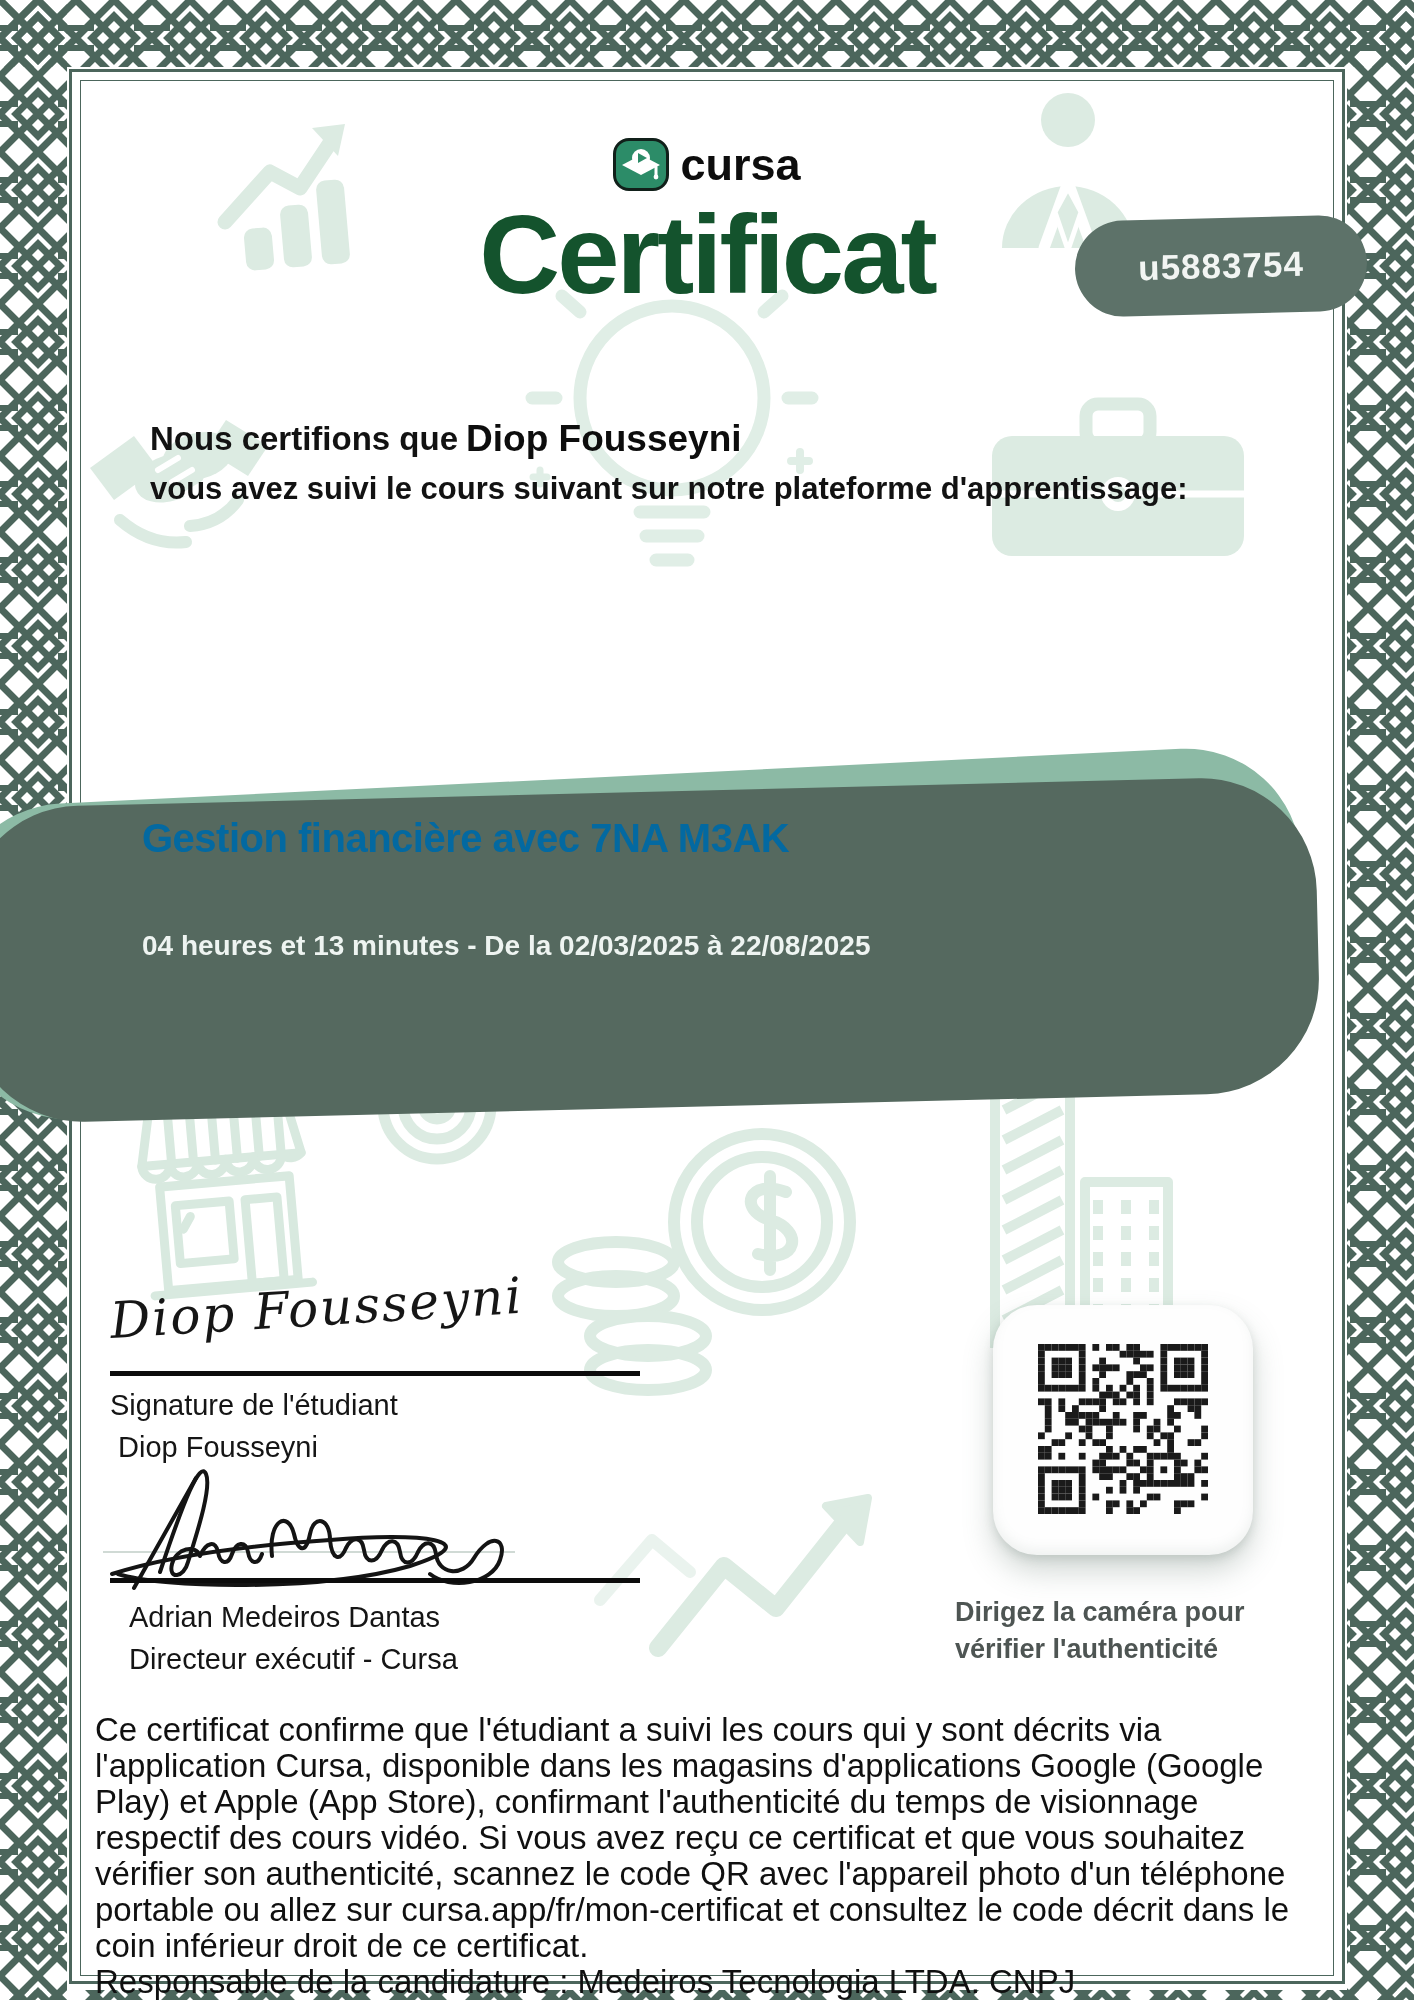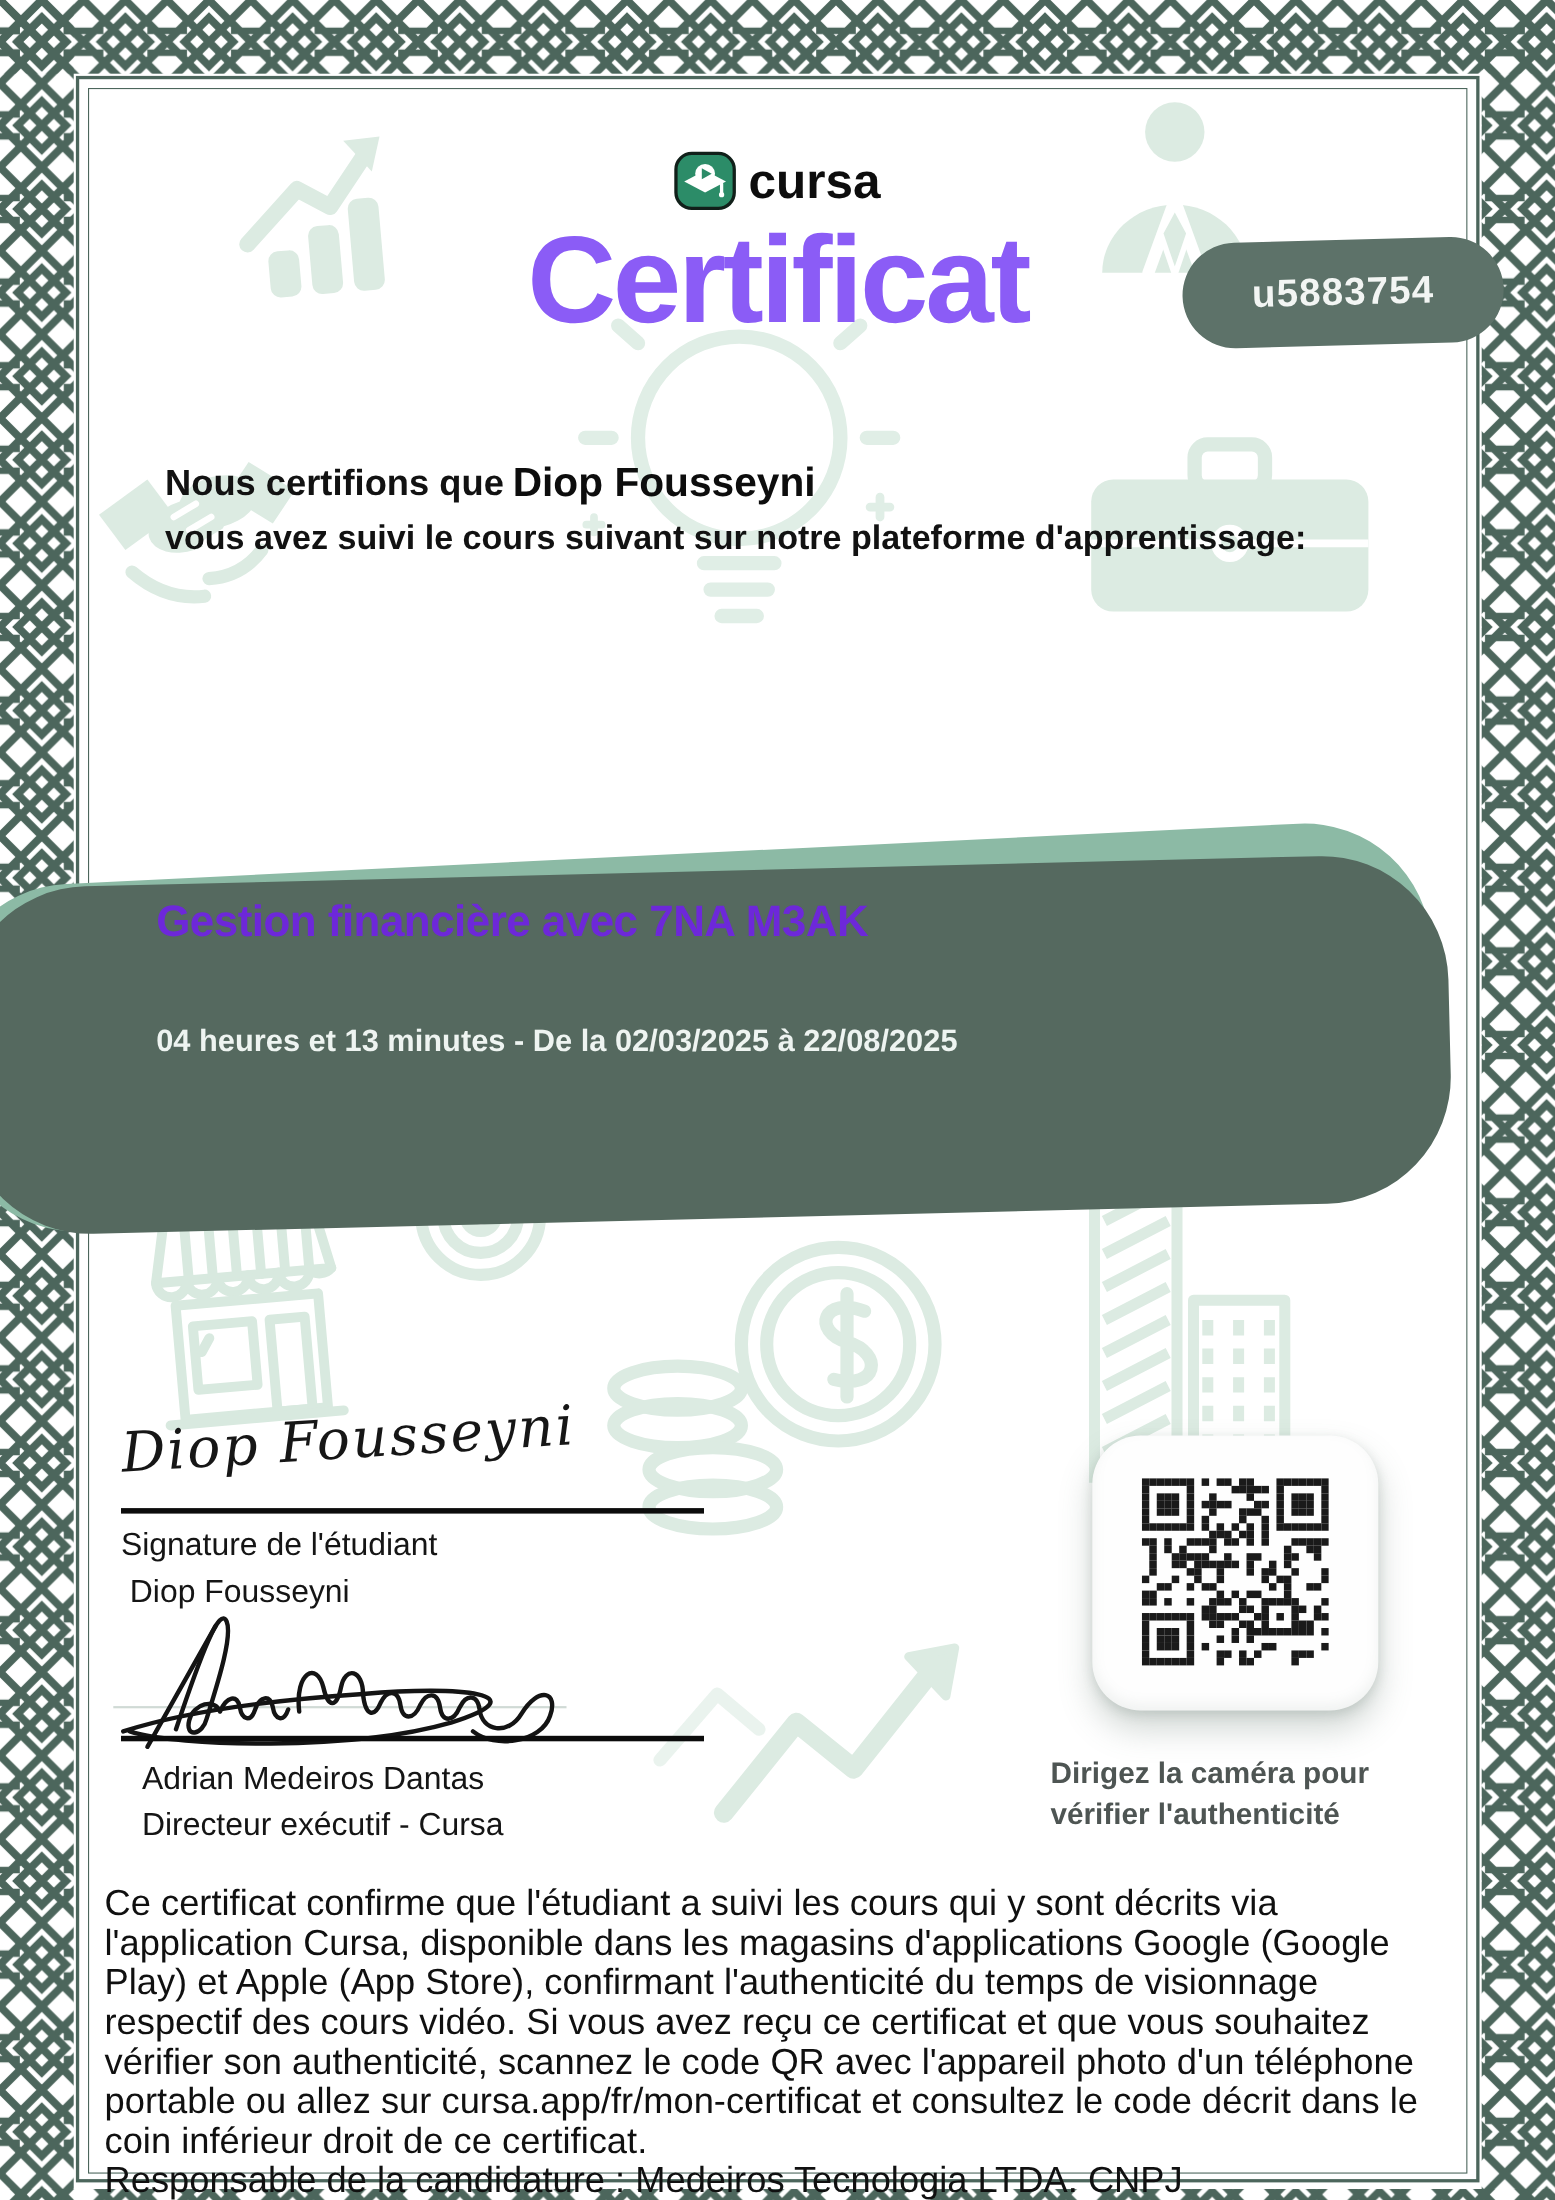--- a/index.html
+++ b/index.html
@@ -14,42 +14,42 @@
   .frame-inner{position:absolute;left:80px;right:80px;top:80px;bottom:24px;
                border:1.5px solid #4c665c;z-index:2;pointer-events:none;}
 
   
   .logo-row{position:absolute;top:138px;left:0;width:100%;display:flex;justify-content:center;
             align-items:center;gap:11px;z-index:5;}
   .logo-mark{width:56px;height:53px;border-radius:16px;background:#2c8c68;border:3px solid #11201a;
              display:flex;align-items:center;justify-content:center;box-sizing:border-box;}
   .logo-text{font-size:45px;font-weight:700;color:#0d0d0d;letter-spacing:0;}
   .cert-title{position:absolute;top:196px;left:0;width:100%;text-align:center;font-size:112px;
-              line-height:1.06;font-weight:800;color:#8b5cf6;letter-spacing:-3px;z-index:5;}
+              line-height:1.06;font-weight:800;color:#14532d;letter-spacing:-3px;z-index:5;}
 
   .badge{position:absolute;left:1075px;top:218px;width:292px;height:96px;background:#5d7269;
          border-radius:48px;transform:rotate(-1.5deg);display:flex;align-items:center;
          justify-content:center;z-index:6;}
   .badge span{color:#f2f5f3;font-size:35px;font-weight:600;letter-spacing:1px;}
 
   
   .intro{position:absolute;left:150px;top:414px;z-index:5;}
   .intro-line1{display:flex;align-items:flex-end;gap:8px;line-height:50px;}
   .certify-label{font-size:33px;font-weight:700;color:#121212;}
   .student-name{font-size:37px;font-weight:800;color:#0d0d0d;}
   .intro-line2{font-size:31px;font-weight:700;color:#121212;line-height:46px;margin-top:2px;}
 
   
   .banner{position:absolute;left:-34px;top:792px;width:1352px;height:316px;z-index:4;}
   .banner .light{position:absolute;inset:0;background:#8cbaa5;border-radius:115px;
                  transform:translate(-14px,-16px) rotate(-2.8deg);}
   .banner .dark{position:absolute;inset:0;background:#55695f;border-radius:115px;
                 transform:rotate(-1.4deg);}
   .course-title{position:absolute;left:142px;top:812px;font-size:40px;font-weight:700;
-                color:#6d28d9;letter-spacing:-0.5px;line-height:52px;z-index:5;}
+                color:#0369a1;letter-spacing:-0.5px;line-height:52px;z-index:5;}
   .course-details{position:absolute;left:142px;top:926px;font-size:28px;font-weight:700;
                   color:#eef4f1;line-height:40px;z-index:5;}
 
   
   .sig-script{position:absolute;left:112px;top:1292px;font-family:"DejaVu Serif", serif;
               font-style:italic;font-size:50px;color:#161616;transform:rotate(-3.5deg);
               transform-origin:left bottom;z-index:5;letter-spacing:2px;}
   .sig-line{position:absolute;left:110px;width:530px;height:5px;background:#0c0c0c;z-index:5;}
   .sig-line1{top:1371px;}
   .sig-line2{top:1578px;}

